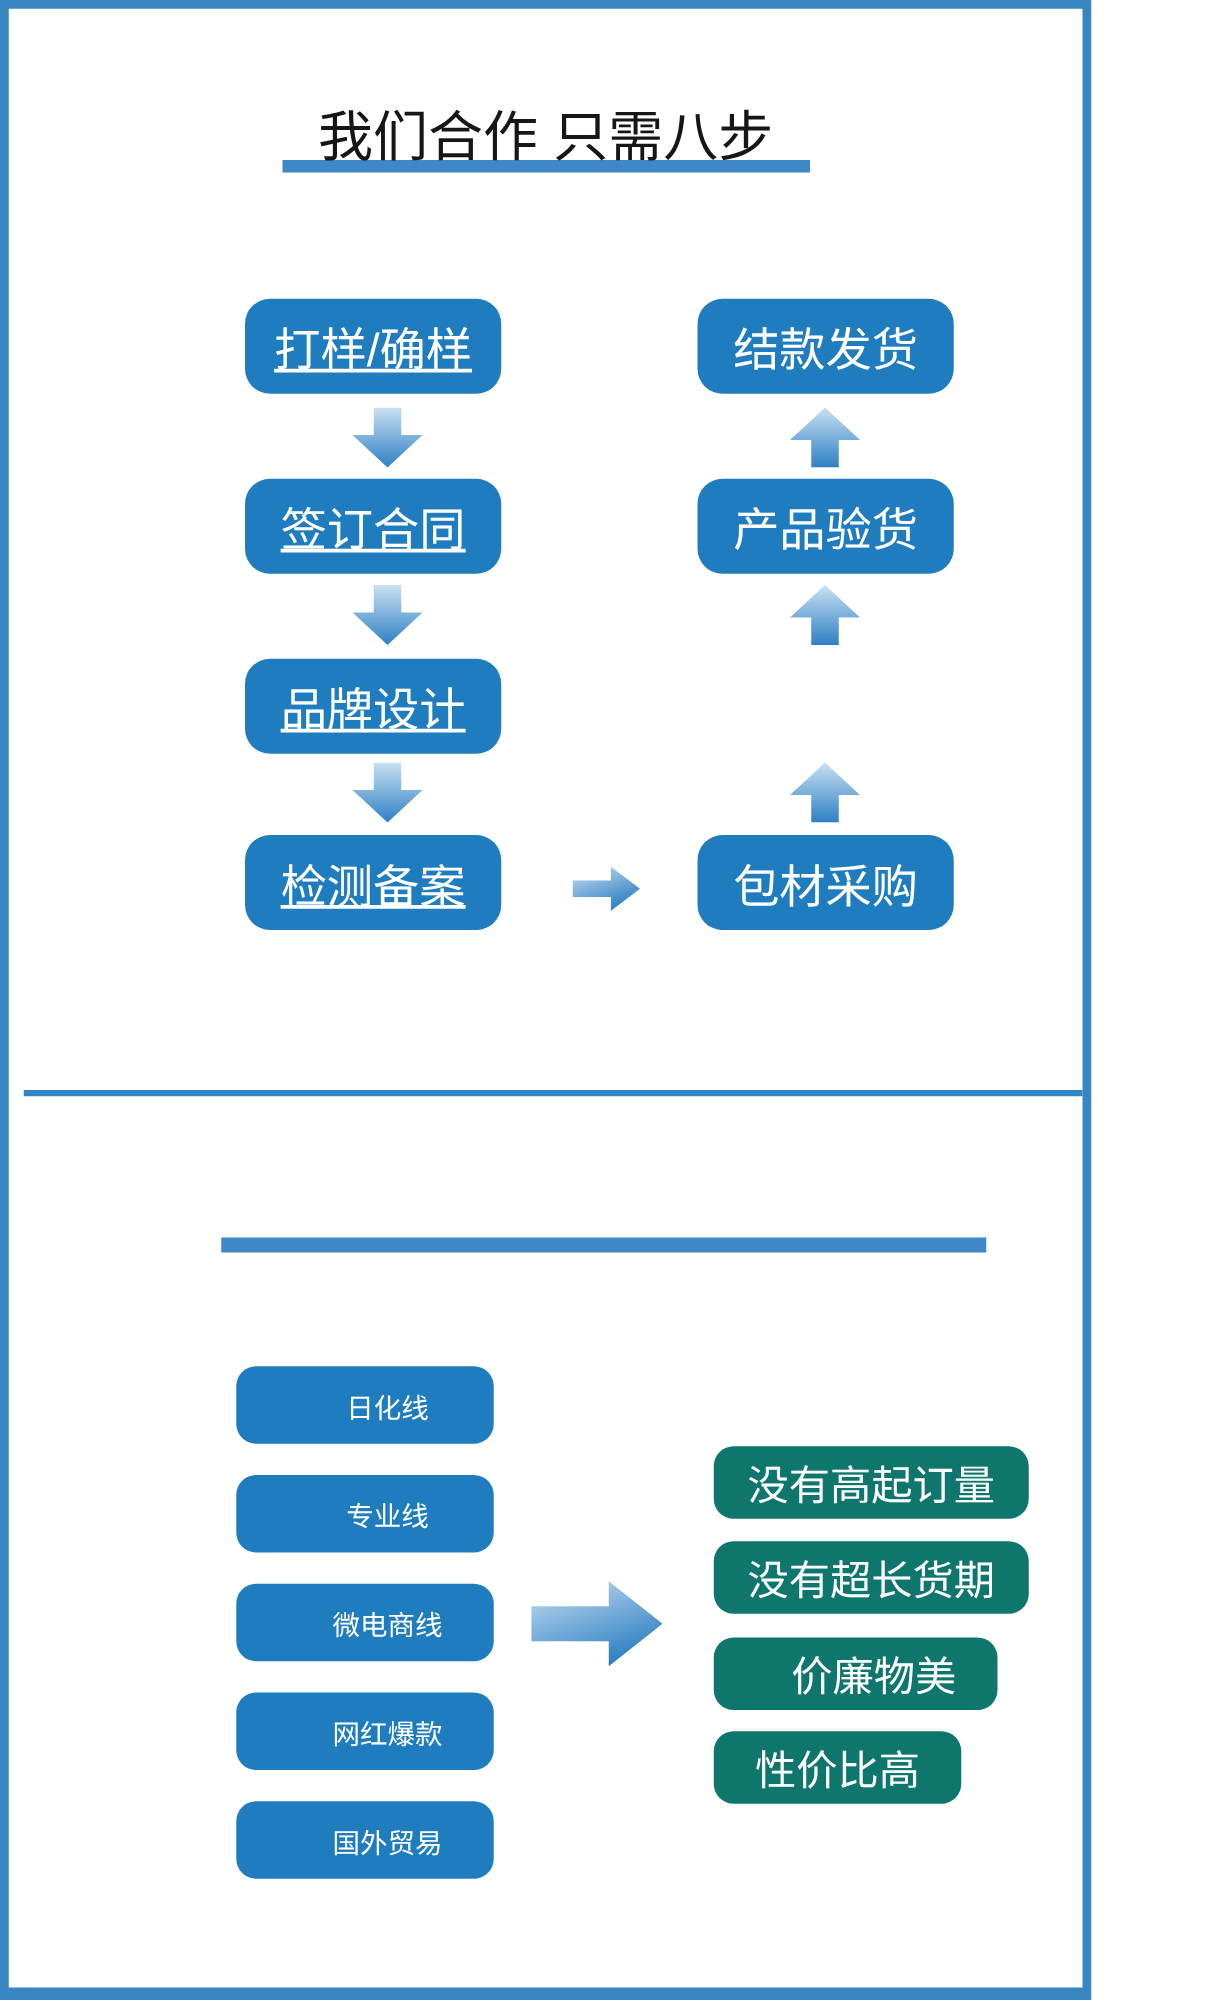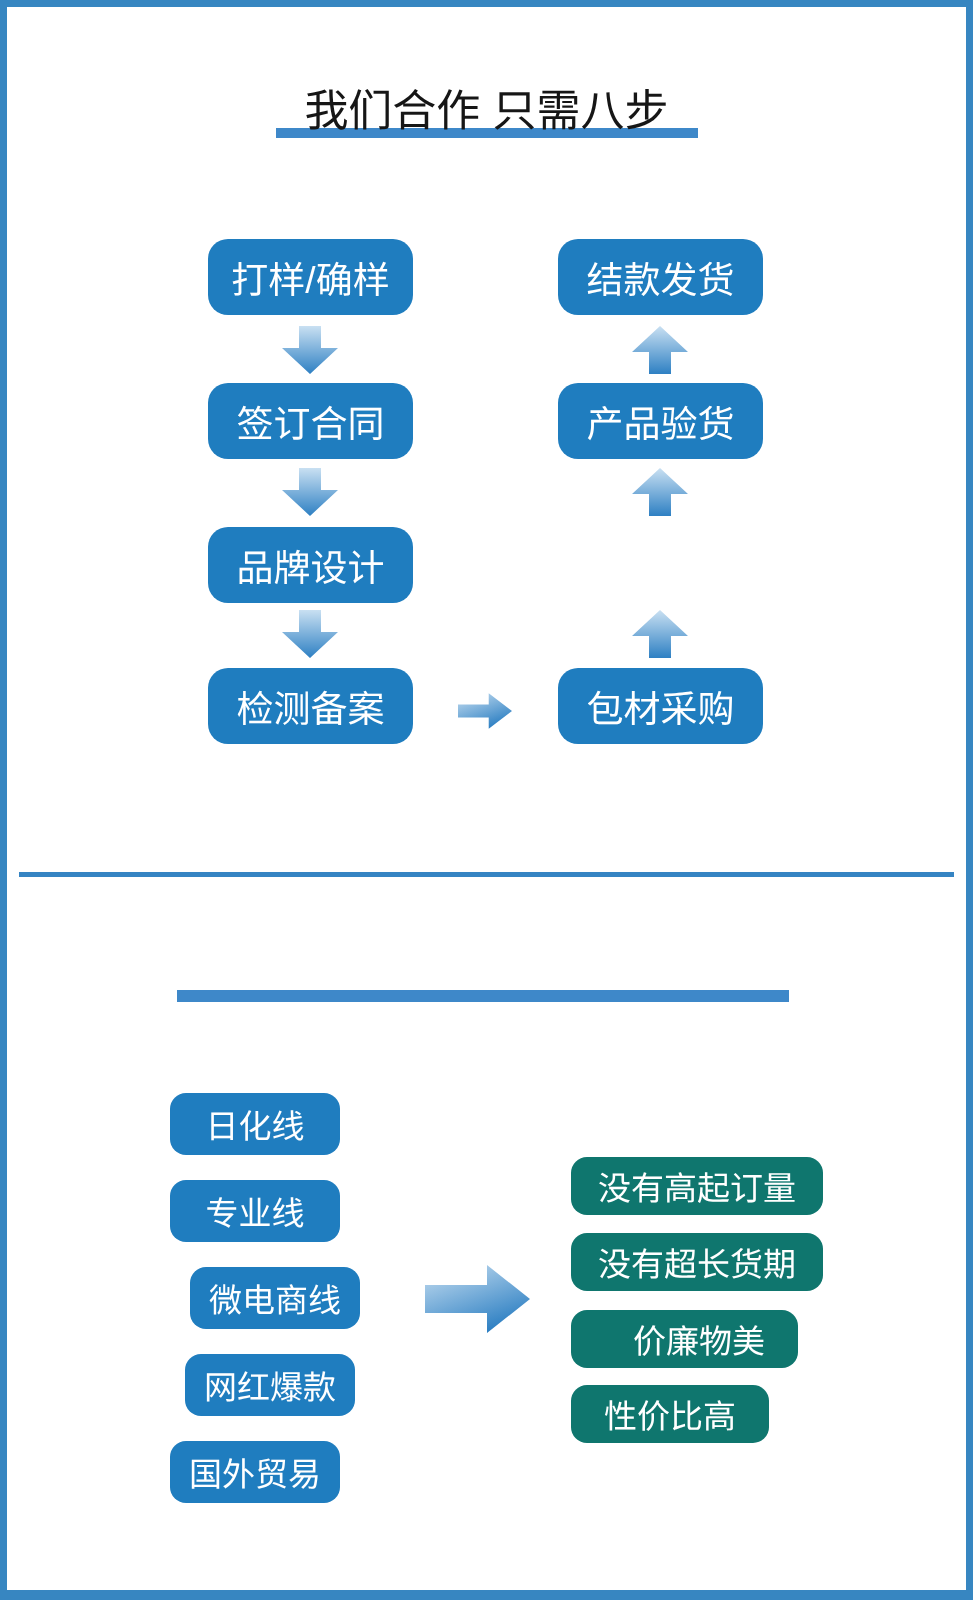--- a/index.html
+++ b/index.html
@@ -1,18 +1,18 @@
 <!DOCTYPE html>
 <html lang="zh-CN"><head>
 <meta charset="utf-8">
 <style>
   html, body { margin: 0; padding: 0; background: #ffffff; }
   .page {
     position: relative;
-    width: 973px;
+    width: 873px;
     height: 1600px;
     box-sizing: border-box;
     background: #ffffff;
     border: 7px solid #3786c1;
     border-bottom-width: 10px;
     font-family: "Liberation Sans", "DejaVu Sans", sans-serif;
     overflow: hidden;
   }
   
   .title {
@@ -42,21 +42,21 @@
     height: 76px;
     background: #1f7dbf;
     border-radius: 20px;
     color: #ffffff;
     font-size: 37px;
     display: flex;
     align-items: center;
     justify-content: center;
     white-space: nowrap;
   }
-  .col-left  { left: 201px; }
+  .col-left  { left: 189px; text-decoration: underline; }
   .col-right { left: 551px; }
   .row1 { top: 232px; }
   .row2 { top: 376px; }
   .row3 { top: 520px; }
   .row4 { top: 661px; }
   
   .arrow { position: absolute; line-height: 0; }
   .a-down { left: 275px; }
   .a-up   { left: 625px; }
   .ag1 { top: 319px; }
@@ -69,36 +69,37 @@
     position: absolute;
     top: 865px;
     left: 12px;
     width: 935px;
     height: 5px;
     background: #3584c3;
   }
   
   .line-box {
     position: absolute;
-    left: 163px;
+    left: 182px;
     width: 170px;
     height: 62px;
     background: #1f7dbf;
     border-radius: 16px;
     color: #ffffff;
-    font-size: 33px;
+    font-size: 22px;
     display: flex;
     align-items: center;
     justify-content: center;
     white-space: nowrap;
+    padding-left: 36px;
   }
   .lb1 { top: 1086px; }
   .lb2 { top: 1173px; }
-  .lb3 { top: 1260px; margin-left: 20px; }
-  .lb4 { top: 1347px; margin-left: 15px; }
+  .lb3 { top: 1260px; }
+  .lb4 { top: 1347px; }
   .lb5 { top: 1434px; }
   .benefit-box {
     position: absolute;
     left: 564px;
     height: 58px;
     background: #0f766e;
     border-radius: 16px;
     color: #ffffff;
     font-size: 33px;
     display: flex;

